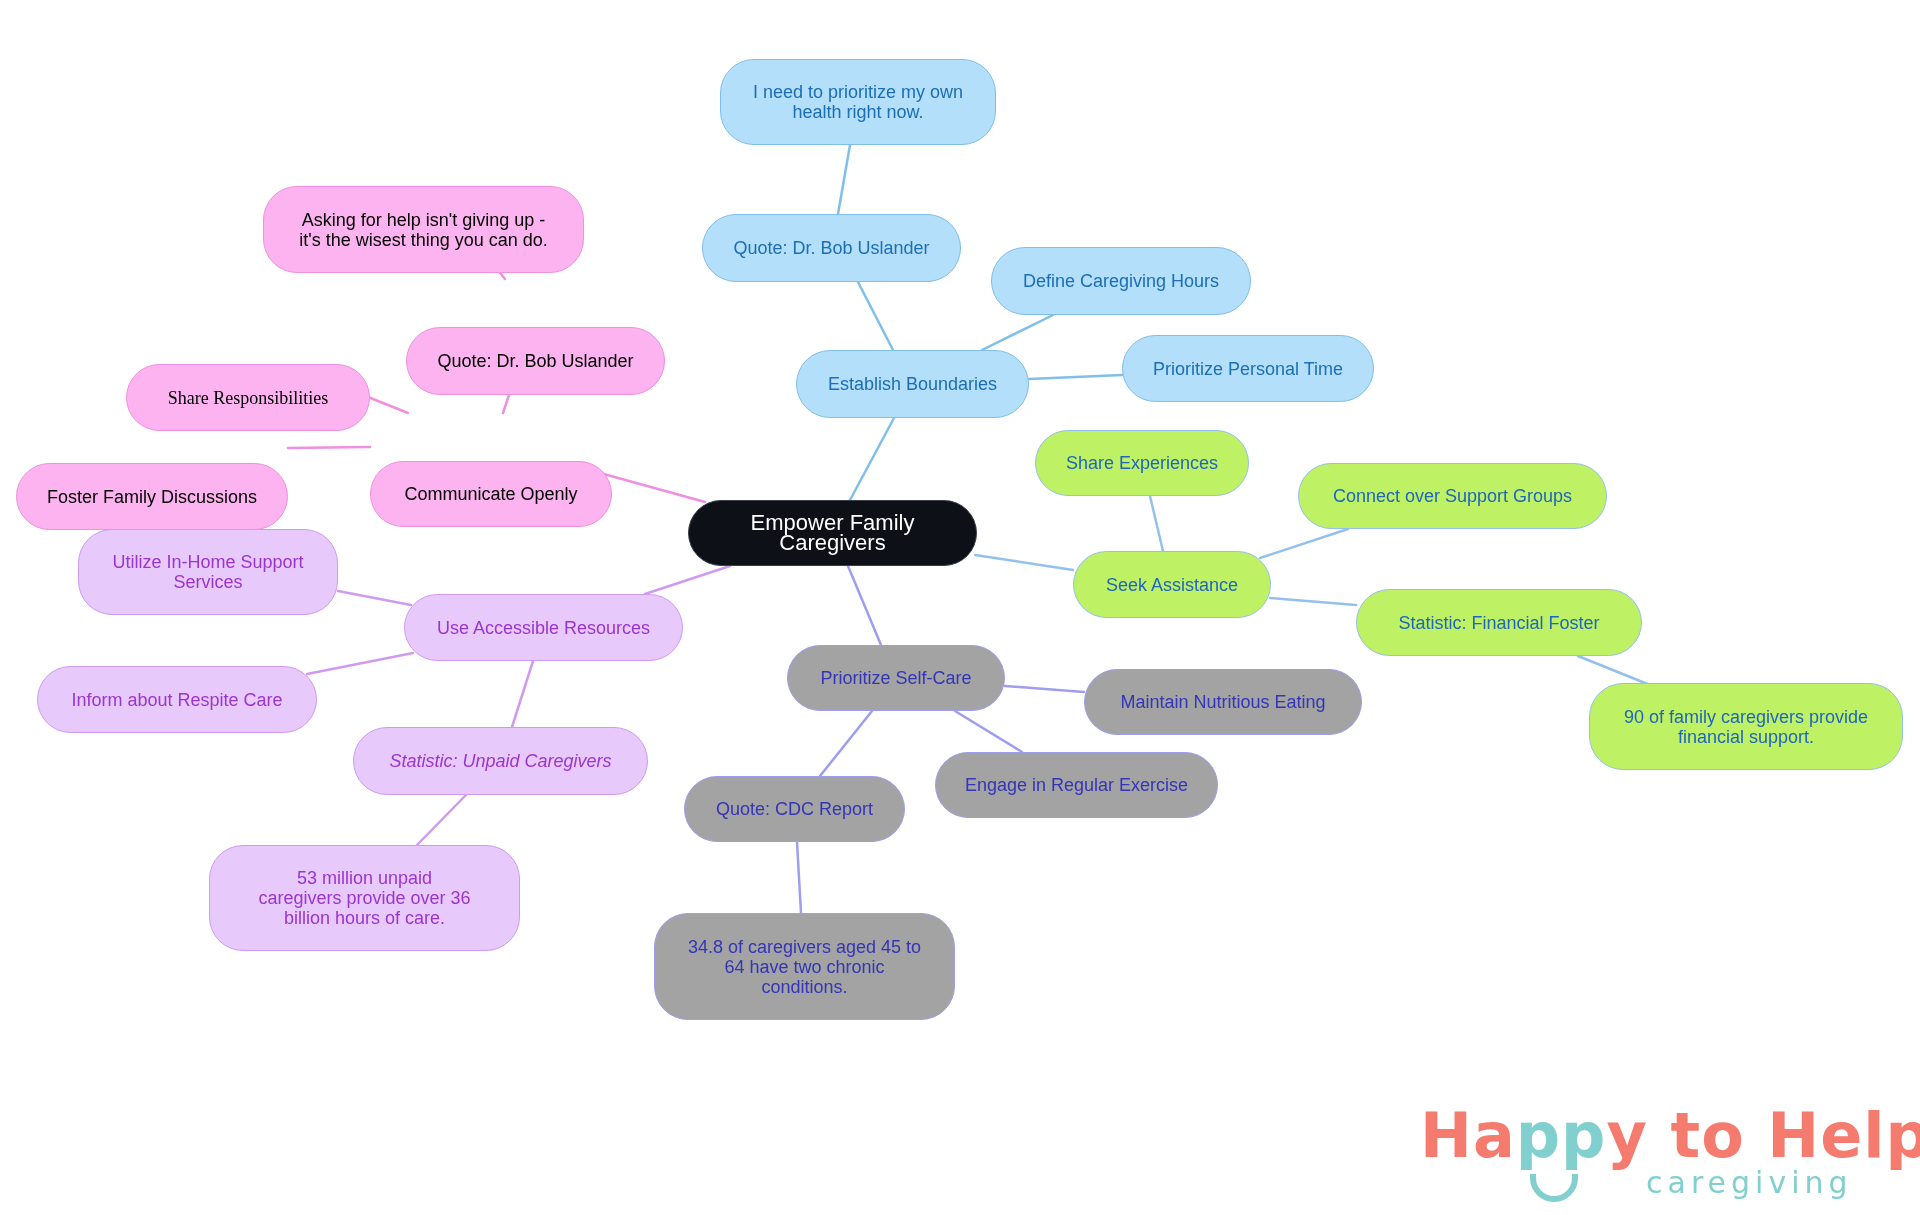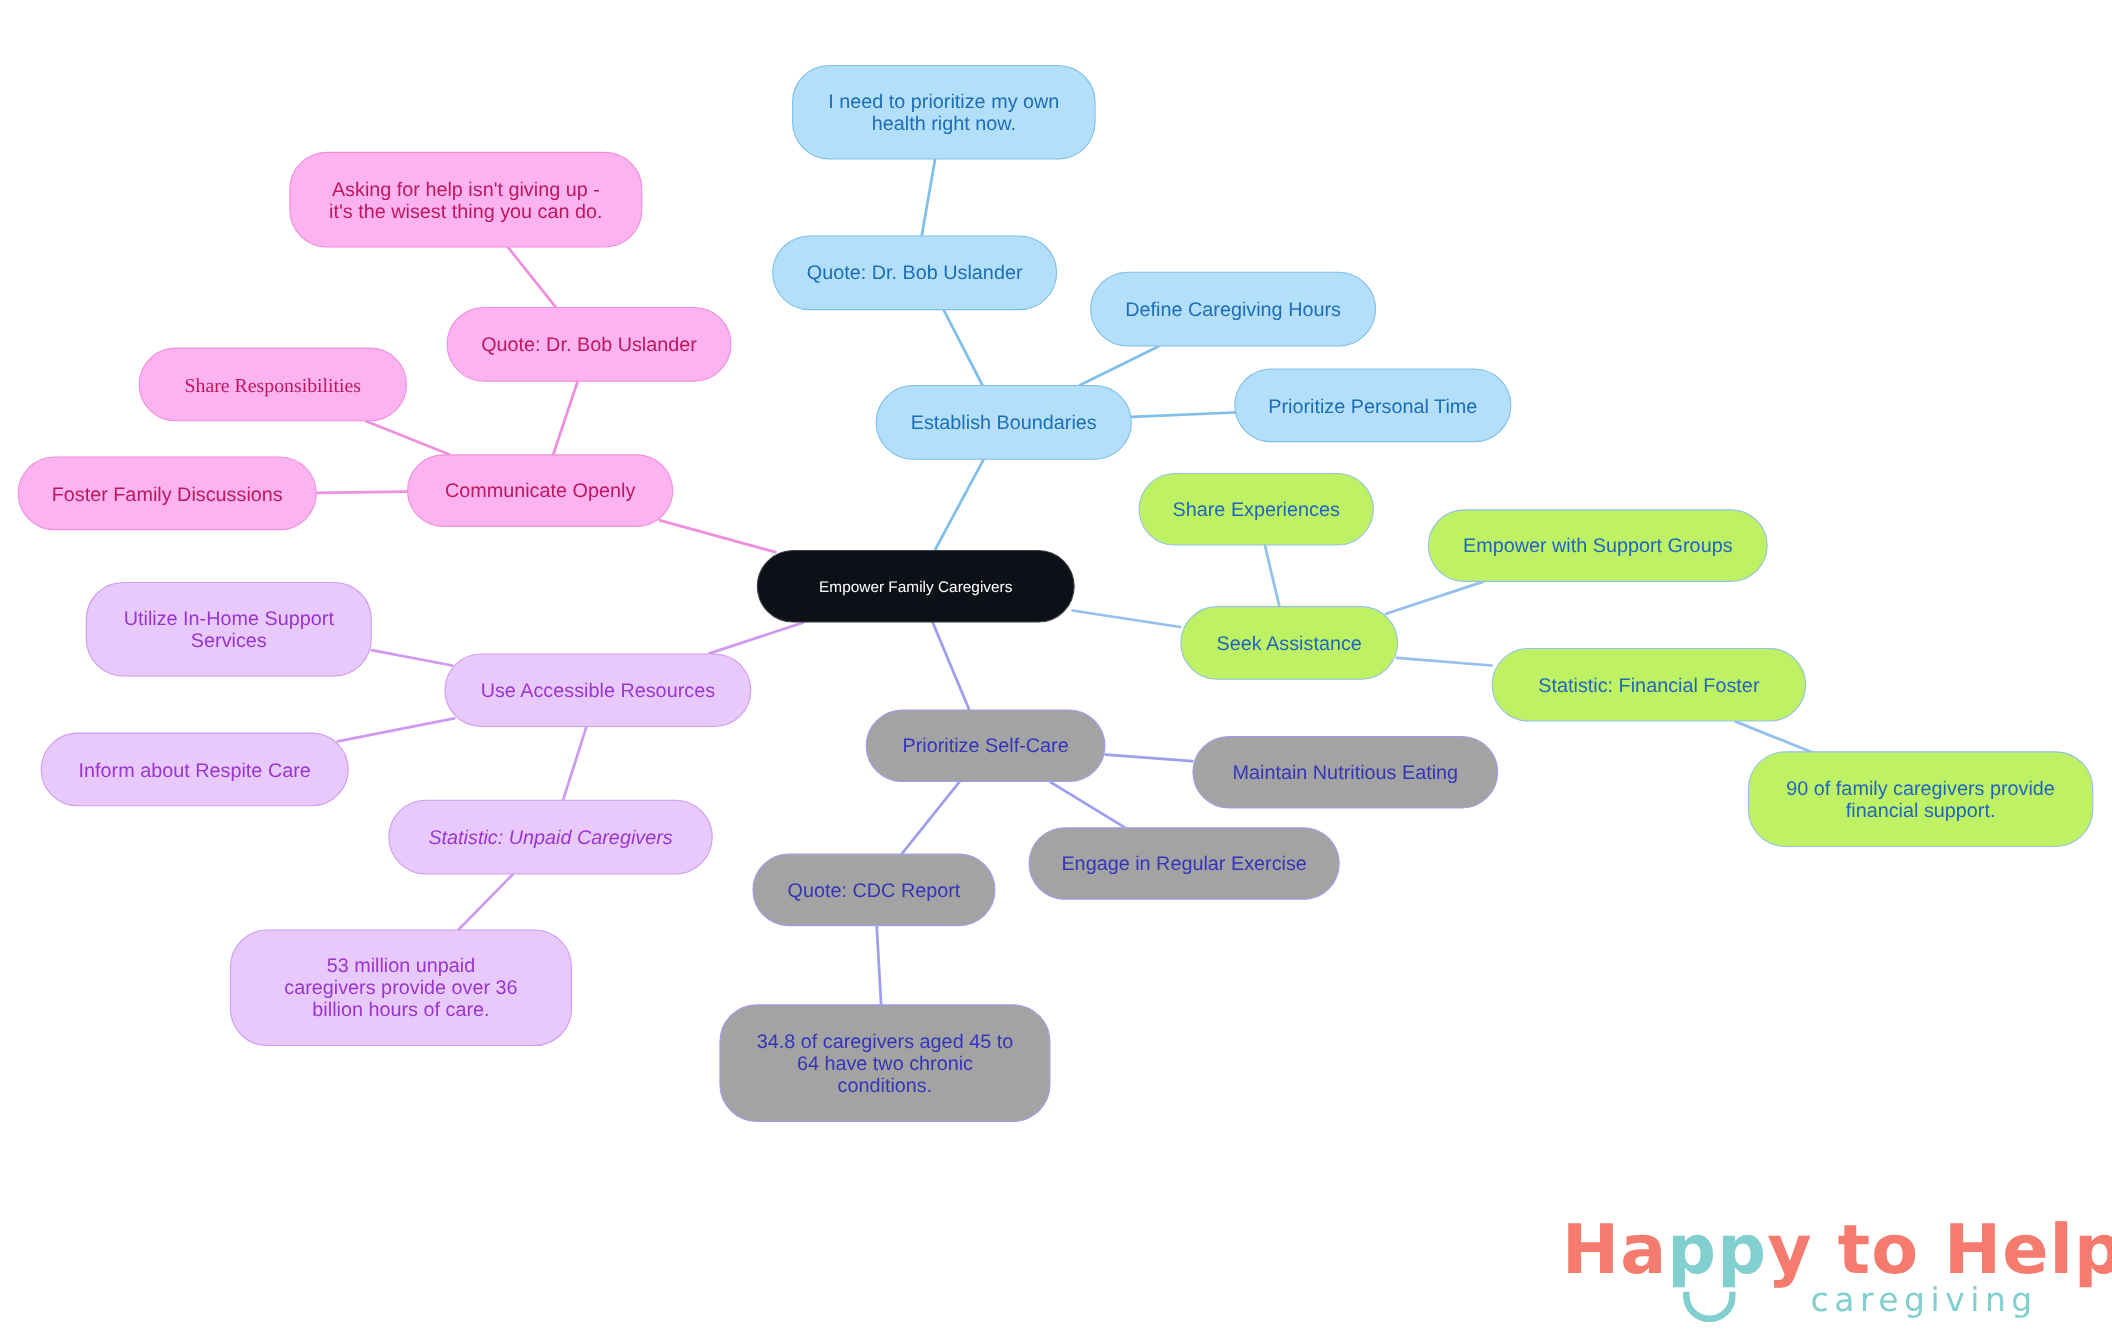--- a/index.html
+++ b/index.html
@@ -3,26 +3,26 @@
   <meta charset="utf-8">
   <style>
     html, body { margin: 0; padding: 0; background: #ffffff; }
     body { width: 1920px; height: 1215px; position: relative; overflow: hidden;
            font-family: "Liberation Sans", "DejaVu Sans", sans-serif; }
     #edges { position: absolute; left: 0; top: 0; width: 1920px; height: 1215px; }
     .node { position: absolute; box-sizing: border-box; display: flex; align-items: center;
             justify-content: center; text-align: center; border-radius: 34px;
             border: 1.5px solid; font-size: 18px; line-height: 20px; padding: 0 14px; cursor: pointer; }
     .node span { display: block; }
-    .root { background: #0d1117; border-color: #3a3f47; color: #ffffff; font-size: 14px; }
+    .root { background: #0d1117; border-color: #3a3f47; color: #ffffff; font-size: 22px; }
     .blue  { background: #b3dffb; border-color: #7fbfea; color: #1c6eb5; }
     .lblue { background: #bef264; border-color: #93c0ec; color: #1f66bd; }
     .indigo { background: #a3a3a3; border-color: #9e9ef0; color: #3535b8; }
     .violet { background: #e8c9fb; border-color: #cf9af0; color: #9a36cf; }
-    .pink  { background: #fdb3f0; border-color: #ef8fdf; color: #be185d; }
+    .pink  { background: #fdb3f0; border-color: #ef8fdf; color: #000000; margin-top: 48px; }
     .logo { position: absolute; left: 1420px; top: 1100px; width: 460px; height: 105px; }
     .logo-main { position: absolute; left: 0; top: 0; font-family: "DejaVu Sans", sans-serif; font-weight: bold;
                  font-size: 62px; letter-spacing: 1px; white-space: nowrap; line-height: 72px; }
     .logo-sub { position: absolute; left: 226px; top: 66px; font-family: "DejaVu Sans", sans-serif;
                 font-size: 30px; letter-spacing: 5px; line-height: 34px; }
     .smile { position: absolute; left: 110px; top: 74px; width: 36px; height: 22px;
              border: 6px solid; border-top: none; border-radius: 0 0 24px 24px; }
   </style>
 </head>
 <body>
@@ -83,21 +83,21 @@
   <span>Prioritize Personal Time</span>
 </div>
 
 <div class="node lblue" style="left:1073px;top:551px;width:198px;height:67px;">
   <span>Seek Assistance</span>
 </div>
 <div class="node lblue" style="left:1035px;top:430px;width:214px;height:66px;">
   <span>Share Experiences</span>
 </div>
 <div class="node lblue" style="left:1298px;top:463px;width:309px;height:66px;">
-  <span>Empower with Support Groups</span>
+  <span>Connect over Support Groups</span>
 </div>
 <div class="node lblue" style="left:1356px;top:589px;width:286px;height:67px;">
   <span>Statistic: Financial Foster</span>
 </div>
 <div class="node lblue" style="left:1589px;top:683px;width:314px;height:87px;padding:0 26px;">
   <span>90 of family caregivers provide financial support.</span>
 </div>
 
 <div class="node indigo" style="left:787px;top:645px;width:218px;height:66px;">
   <span>Prioritize Self-Care</span>

